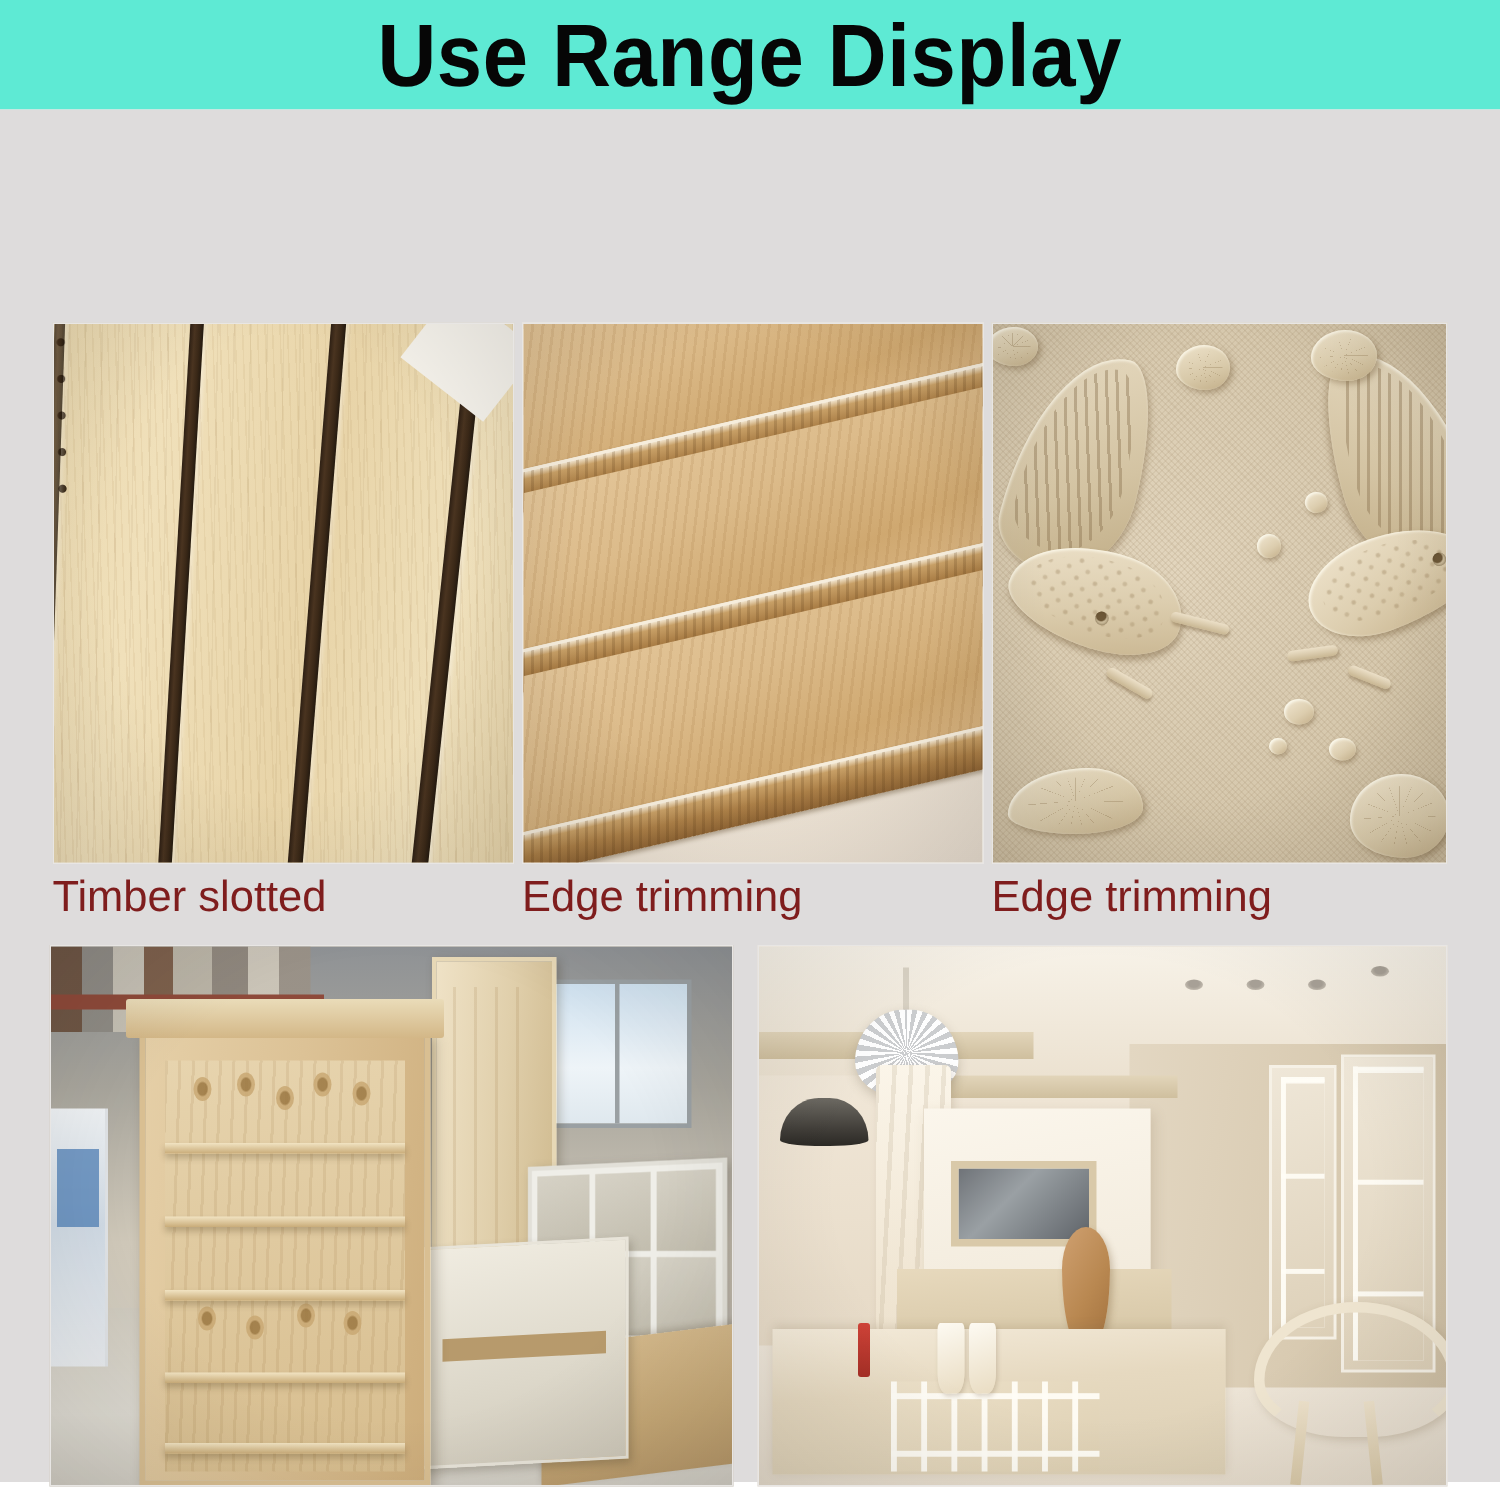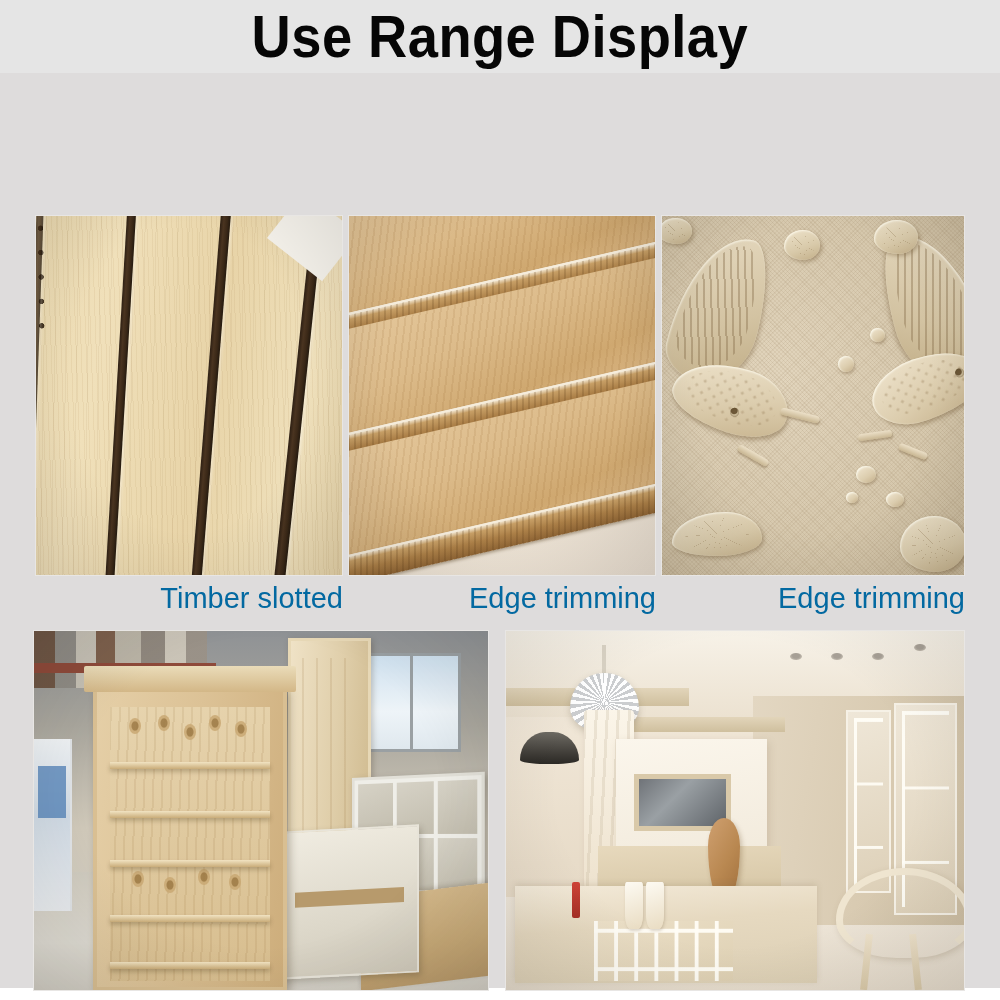--- a/index.html
+++ b/index.html
@@ -19,21 +19,21 @@
     height: 1000px;
     background: #ffffff;
     box-sizing: border-box;
   }
   
   .header {
     position: absolute;
     left: 0; top: 0;
     width: 1000px;
     height: 73px;
-    background: #e5e5e5;
+    background: #5eead4;
     display: flex;
     align-items: center;
     justify-content: center;
   }
   .header-title {
     font-family: "Liberation Sans Narrow", "Liberation Sans", sans-serif;
     font-weight: bold;
     font-size: 59px;
     line-height: 62px;
     color: #060606;
@@ -53,22 +53,22 @@
   
   .panel {
     position: absolute;
     overflow: hidden;
     background: #cfc9bd;
     border: 1px solid #e8e6e4;
     box-sizing: border-box;
   }
   .cap {
     position: absolute;
-    text-align: right;
-    color: #0369a1;
+    text-align: left;
+    color: #7f1d1d;
     font-family: "Liberation Sans", sans-serif;
     font-size: 29px;
     line-height: 34px;
     white-space: nowrap;
   }
   
   .p1 { left: 35px; top: 142px; width: 308px; height: 361px; }
   .p1-wood {
     position: absolute; inset: -4%;
     background:

